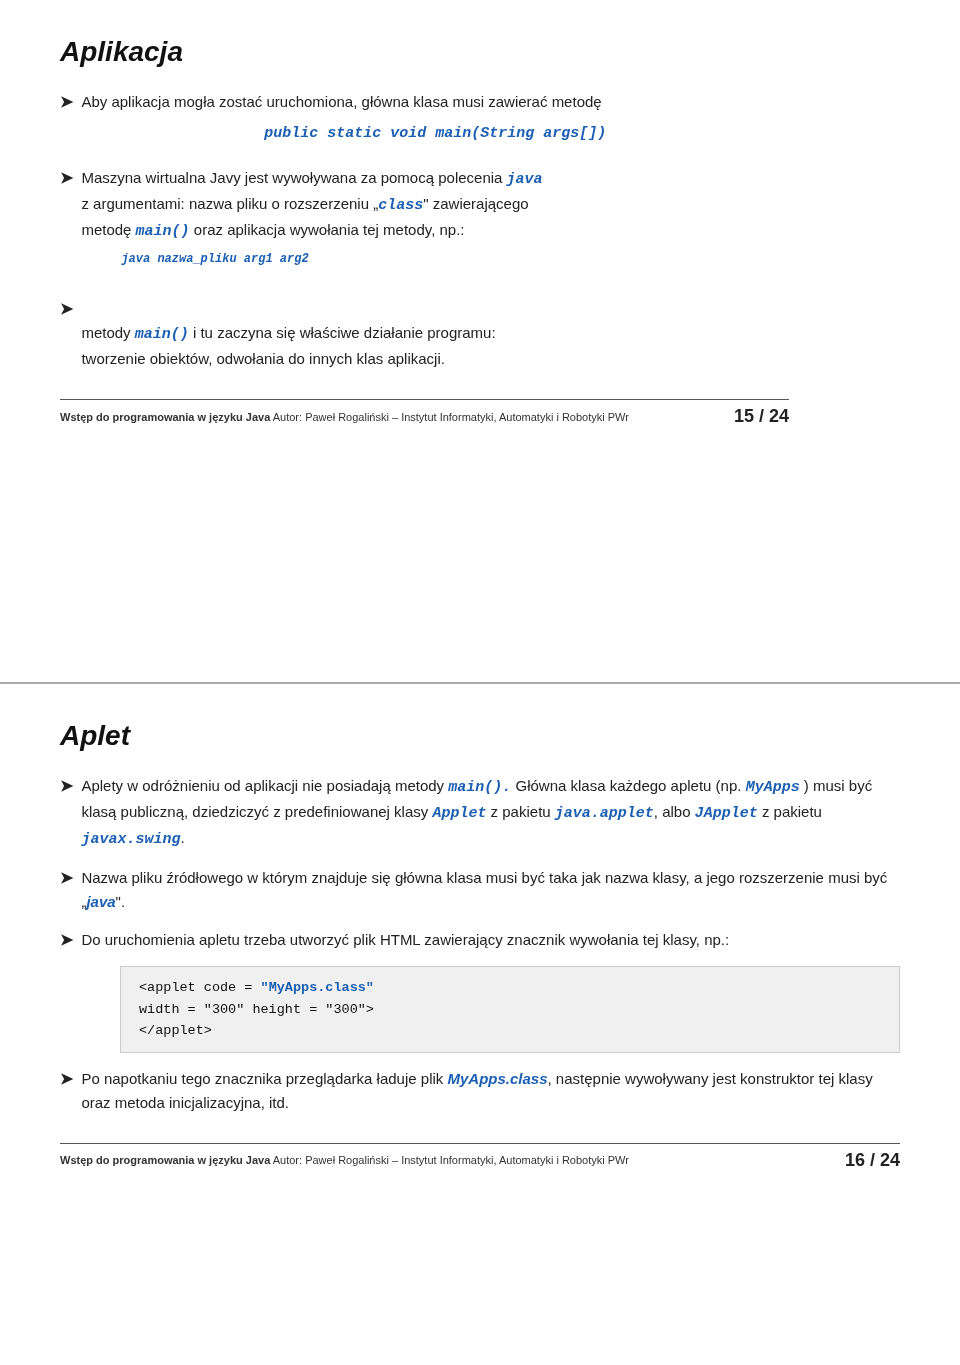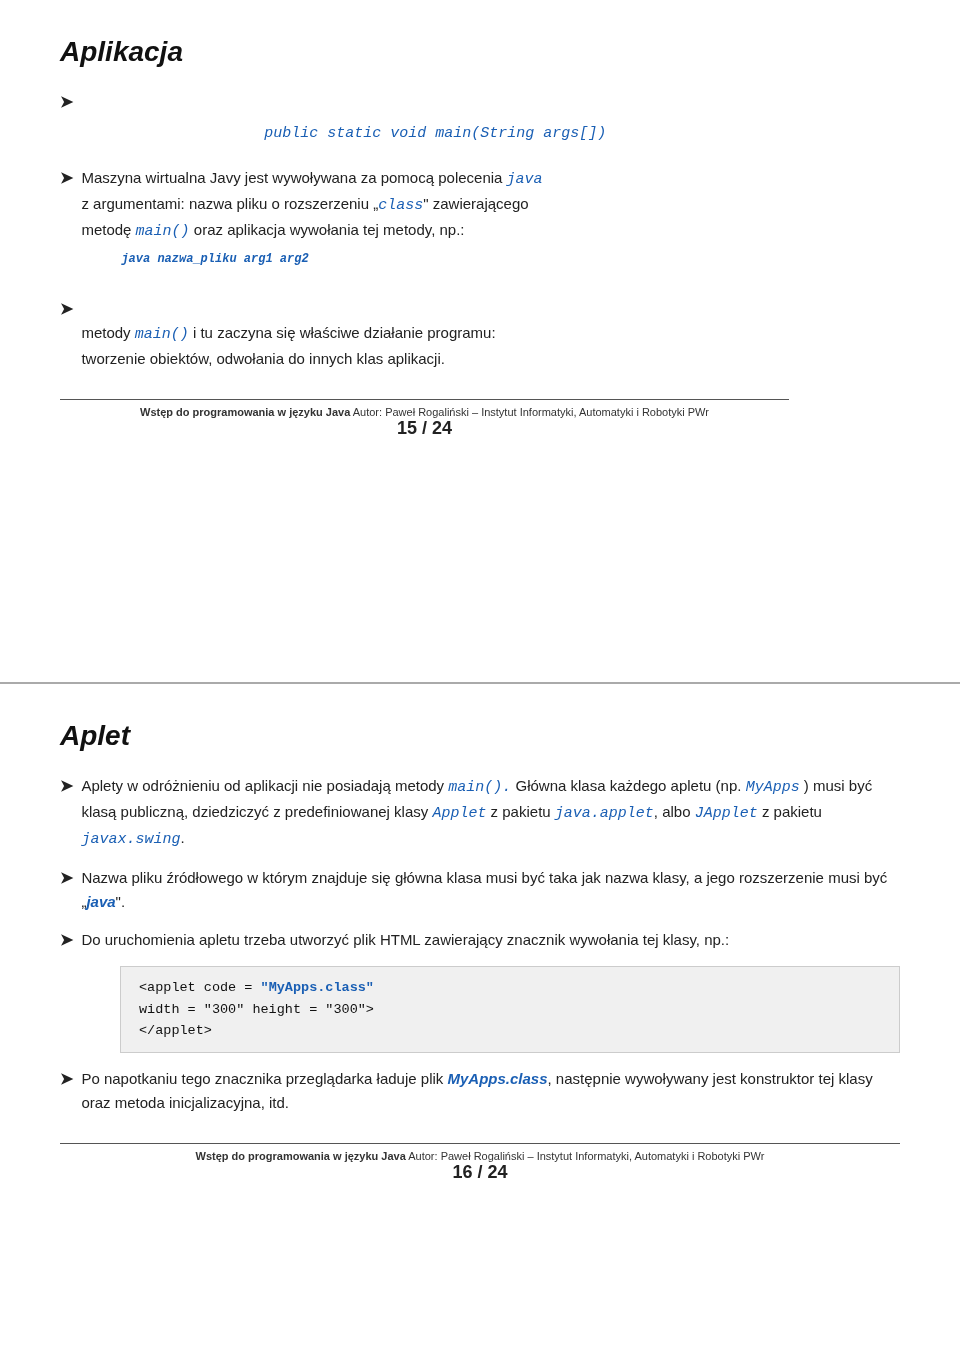--- a/index.html
+++ b/index.html
@@ -37,40 +37,39 @@
       flex-shrink: 0;
       font-weight: bold;
     }
     .bullet-text {
       flex: 1;
       line-height: 1.6;
     }
     .blue-mono {
       color: #1a5fb4;
       font-family: 'Courier New', monospace;
-      font-weight: normal;
+      font-weight: bold;
       font-style: italic;
     }
     .indent-block {
       margin-left: 80px;
       margin-bottom: 14px;
       font-family: 'Courier New', monospace;
       font-weight: bold;
       font-style: italic;
       color: #1a5fb4;
       font-size: 12px;
     }
     .page-footer {
       border-top: 1.5px solid #555;
       margin-top: 28px;
       padding-top: 6px;
       display: flex;
       justify-content: space-between;
       align-items: center;
-      flex-direction: column;
     }
     .footer-left {
       font-size: 11px;
       color: #333;
     }
     .footer-bold {
       font-weight: bold;
     }
     .footer-right {
       font-size: 18px;
@@ -108,20 +107,21 @@
   </style>
 </head>
 <body>
 
 <div class="page">
   <div class="page-title">Aplikacja</div>
 
   <div class="bullet-item">
     <span class="arrow">➤</span>
     <div class="bullet-text">
+      <span>Aby aplikacja mogła zostać uruchomiona, główna klasa musi zawierać metodę</span>
       <br>
       <span style="display:block; text-align:center; margin: 6px 0 6px 0;">
         <span class="blue-mono">public static void main(String args[])</span>
       </span>
     </div>
   </div>
 
   <div class="bullet-item">
     <span class="arrow">➤</span>
     <div class="bullet-text">

